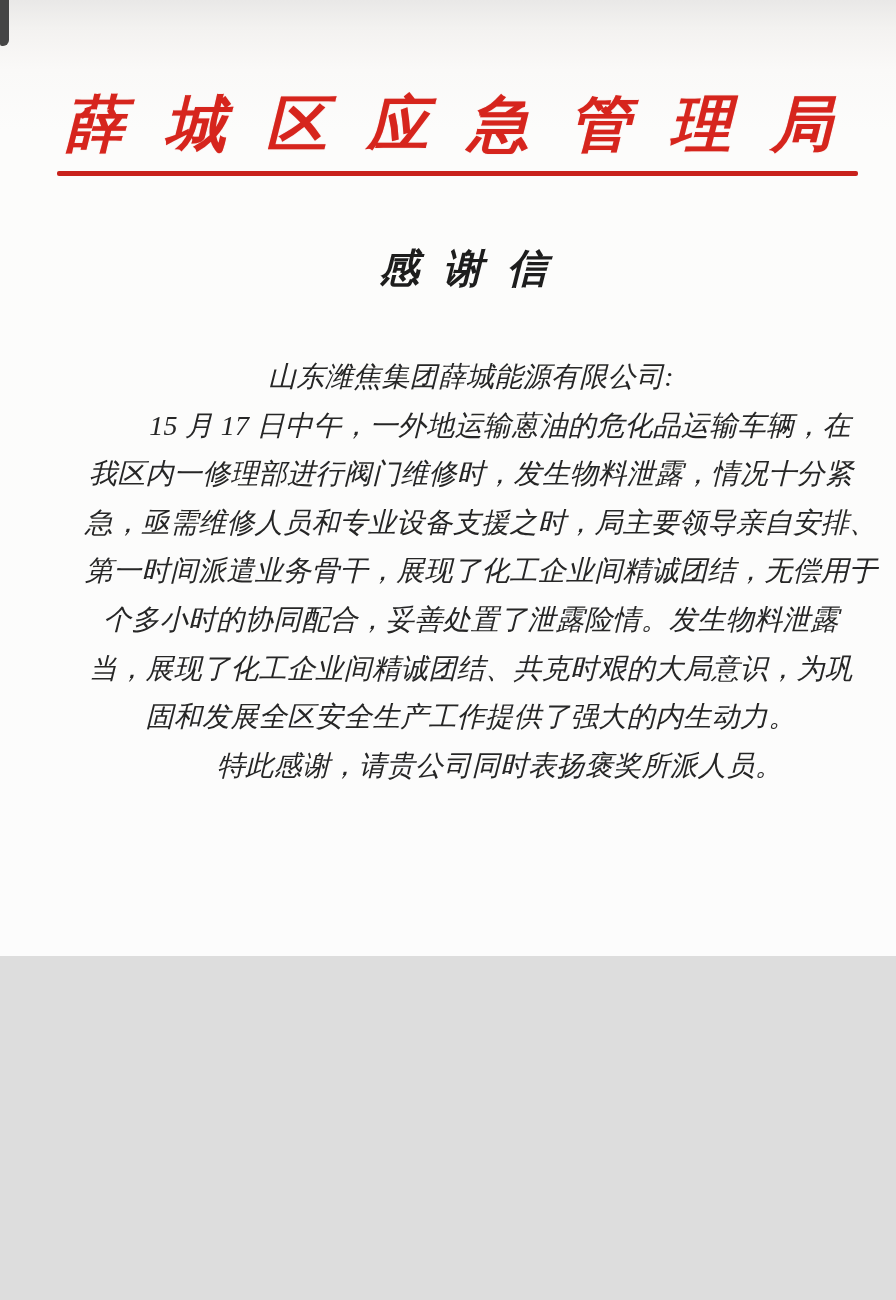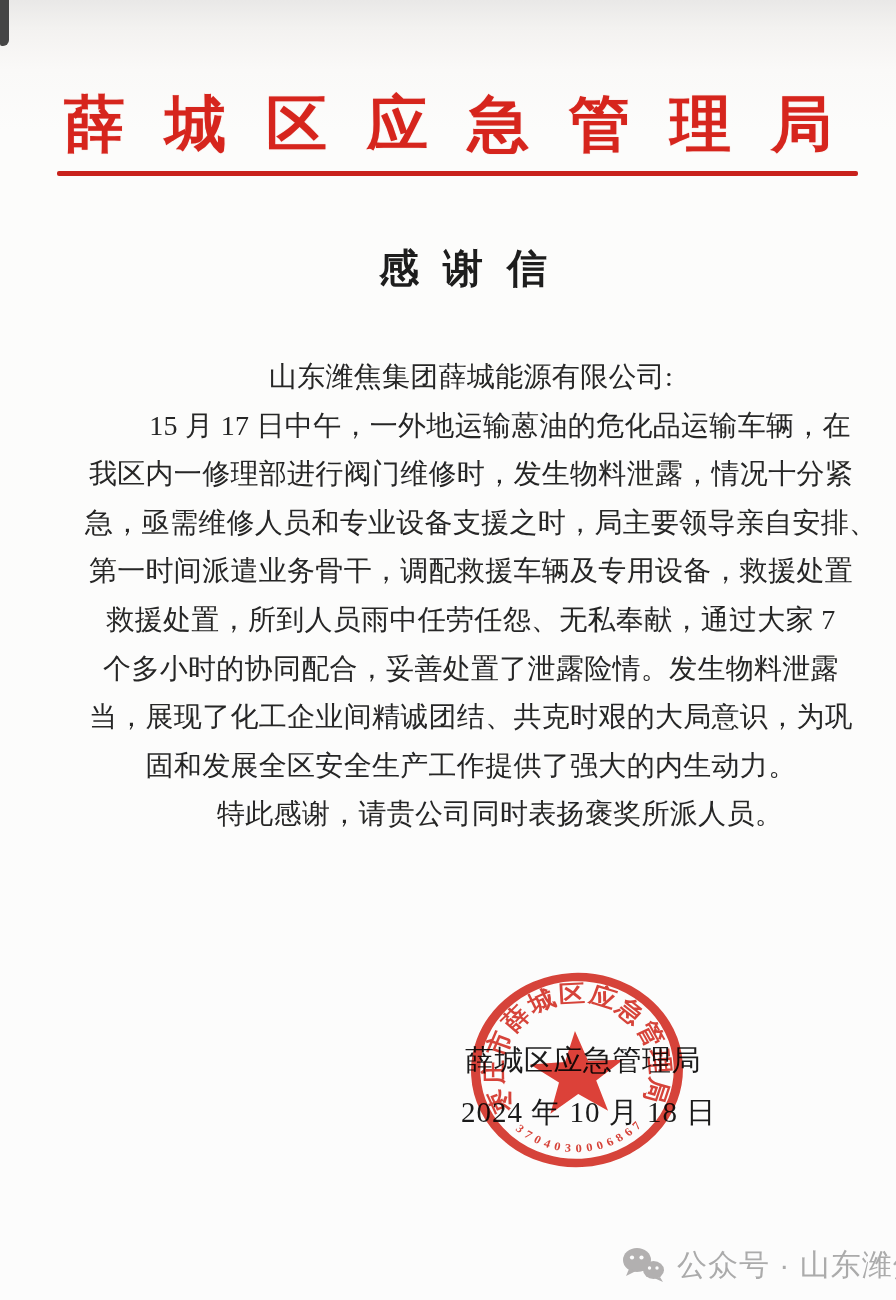--- a/index.html
+++ b/index.html
@@ -1,20 +1,21 @@
 <!DOCTYPE html>
 <html><head>
 <meta charset="utf-8">
 <style>
   html,body { margin:0; padding:0; background:#dddddd; }
   .page {
-    position:relative; width:896px; height:1300px; margin:0 auto;
+    position:relative; width:896px; height:956px; margin:0 auto;
     background:linear-gradient(180deg,#e9e8e7 0px,#f3f2f0 28px,#faf9f8 70px,#fcfcfb 130px,#fcfcfc 100%);
     overflow:hidden;
     font-family:"Liberation Serif","DejaVu Serif",serif;
+    font-style:italic;
   }
   .corner-artifact {
     position:absolute; left:0; top:0; width:9px; height:46px;
     background:#454545; border-radius:0 0 6px 2px;
   }
   .header { position:absolute; top:84px; left:0; width:100%; text-align:center; }
   .header-text {
     display:inline-block; font-size:61px; font-weight:bold; color:#d6251d;
     letter-spacing:40px; margin-right:-40px; white-space:nowrap;
     text-shadow:0 0 1px rgba(214,37,29,.4);
@@ -66,22 +67,21 @@
   </div>
   <div class="header-rule"></div>
 
   <div class="letter-title">感谢信</div>
 
   <div class="letter-body">
       <div class="body-line">山东潍焦集团薛城能源有限公司:</div>
       <div class="body-line indent">15 月 17 日中午，一外地运输蒽油的危化品运输车辆，在</div>
       <div class="body-line">我区内一修理部进行阀门维修时，发生物料泄露，情况十分紧</div>
       <div class="body-line">急，亟需维修人员和专业设备支援之时，局主要领导亲自安排、</div>
-      <div class="body-line">第一时间派遣业务骨干，调配救援车辆及专用设备，救援处置</div>
-      <div class="body-line">救援处置，所到人员雨中任劳任怨、无私奉献，通过大家 7</div>
+      <div class="body-line">第一时间派遣业务骨干，展现了化工企业间精诚团结，无偿用于</div>
       <div class="body-line">个多小时的协同配合，妥善处置了泄露险情。发生物料泄露</div>
       <div class="body-line">当，展现了化工企业间精诚团结、共克时艰的大局意识，为巩</div>
       <div class="body-line">固和发展全区安全生产工作提供了强大的内生动力。</div>
       <div class="body-line indent">特此感谢，请贵公司同时表扬褒奖所派人员。</div>
     </div>
 
   <div class="signature-org">薛城区应急管理局</div>
   <div class="signature-date">2024 年 10 月 18 日</div>
 
   <svg class="seal" viewBox="0 0 200 200" preserveAspectRatio="none">

